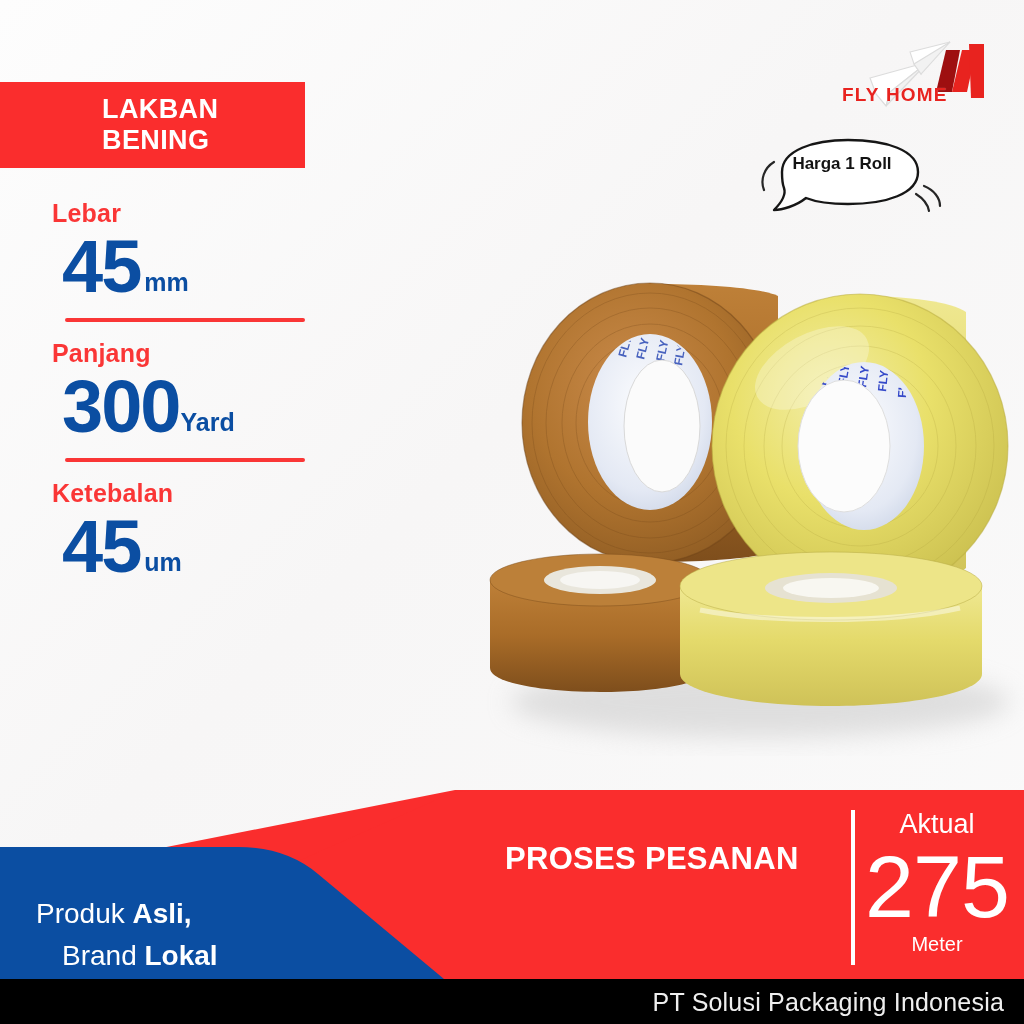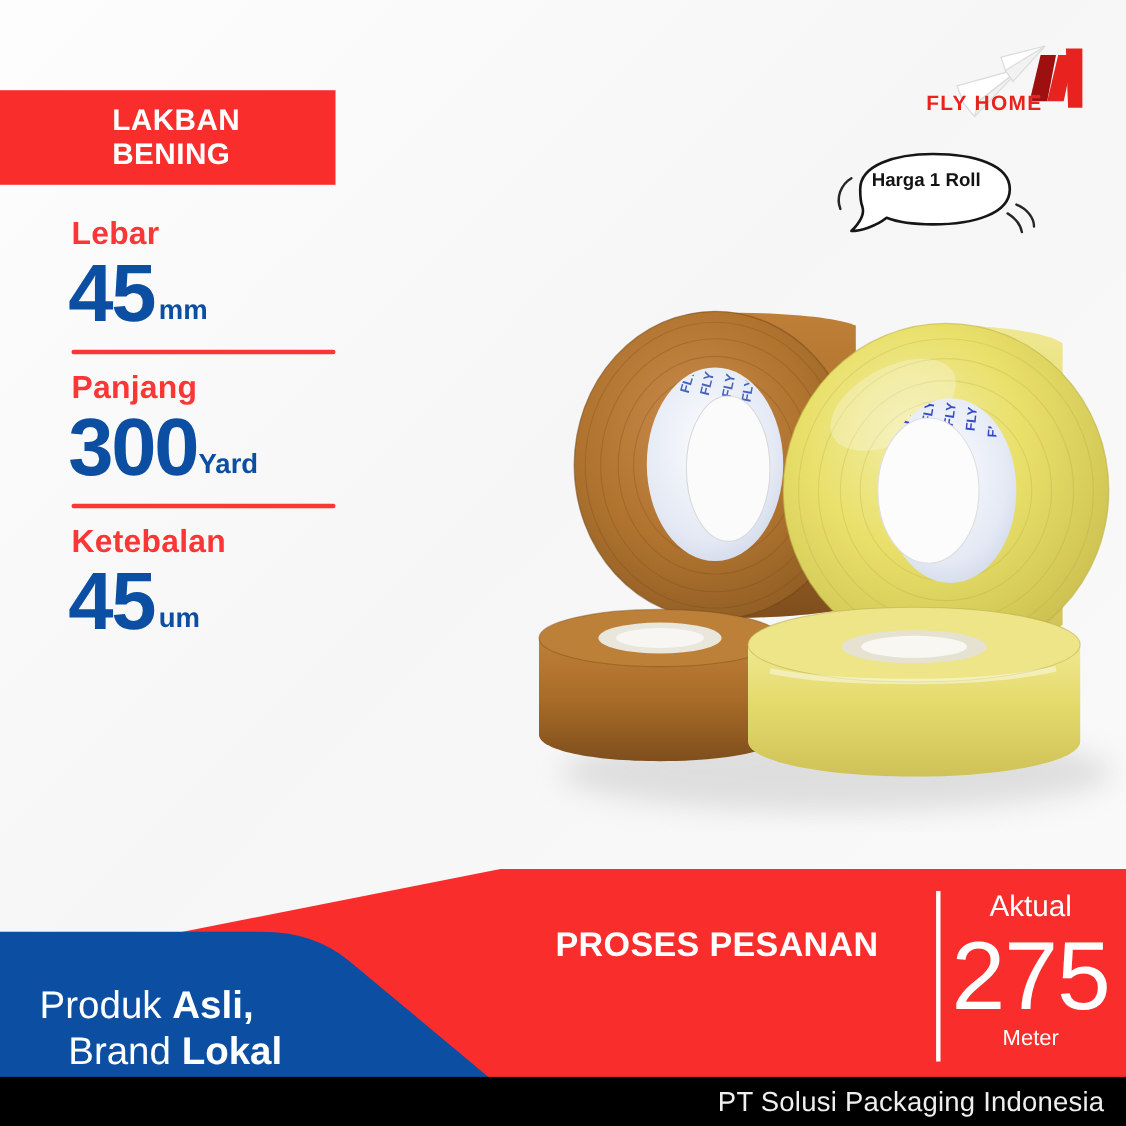--- a/index.html
+++ b/index.html
@@ -23,22 +23,22 @@
   }
   .title-banner .tline{
     color:#ffffff;font-weight:bold;font-size:27px;line-height:31px;
     letter-spacing:0.4px;
     margin-left:40px;
   }
 
   
   .specs{position:absolute;left:0;top:196px;width:330px;}
   .spec-label{
-    color:#FA3636;font-weight:bold;font-size:29px;line-height:34px;
-    padding-left:65px;letter-spacing:0.2px;
+    color:#FA3636;font-weight:bold;font-size:25px;line-height:34px;
+    padding-left:52px;letter-spacing:0.2px;
   }
   .spec-value{
     padding-left:62px;display:flex;align-items:flex-end;
     color:#0B4EA2;line-height:1;
   }
   .spec-num{font-weight:bold;font-size:74px;letter-spacing:-2px;}
   .spec-unit{font-weight:bold;font-size:25px;padding-bottom:9px;padding-left:4px;}
   .spec-unit.tight{padding-left:1px;}
   .spec-divider{
     height:4px;background:#FA3636;margin:14px 0 14px 65px;width:240px;
@@ -90,21 +90,21 @@
   }
   .footer-text{
     position:absolute;right:20px;top:988px;
     color:#efefef;font-size:25px;letter-spacing:0.2px;
   }
 
   
   .blue-shape{position:absolute;left:0;top:0;width:1024px;height:1024px;}
   .blue-texts{
     position:absolute;left:36px;top:893px;width:320px;
-    color:#ffffff;font-size:35px;line-height:42px;
+    color:#ffffff;font-size:28px;line-height:42px;
   }
   .blue-texts .l2{padding-left:26px;}
   .bold{font-weight:bold;}
 </style>
 </head>
 <body>
 
 <div id="canvas">
 
   <div class="title-banner">

